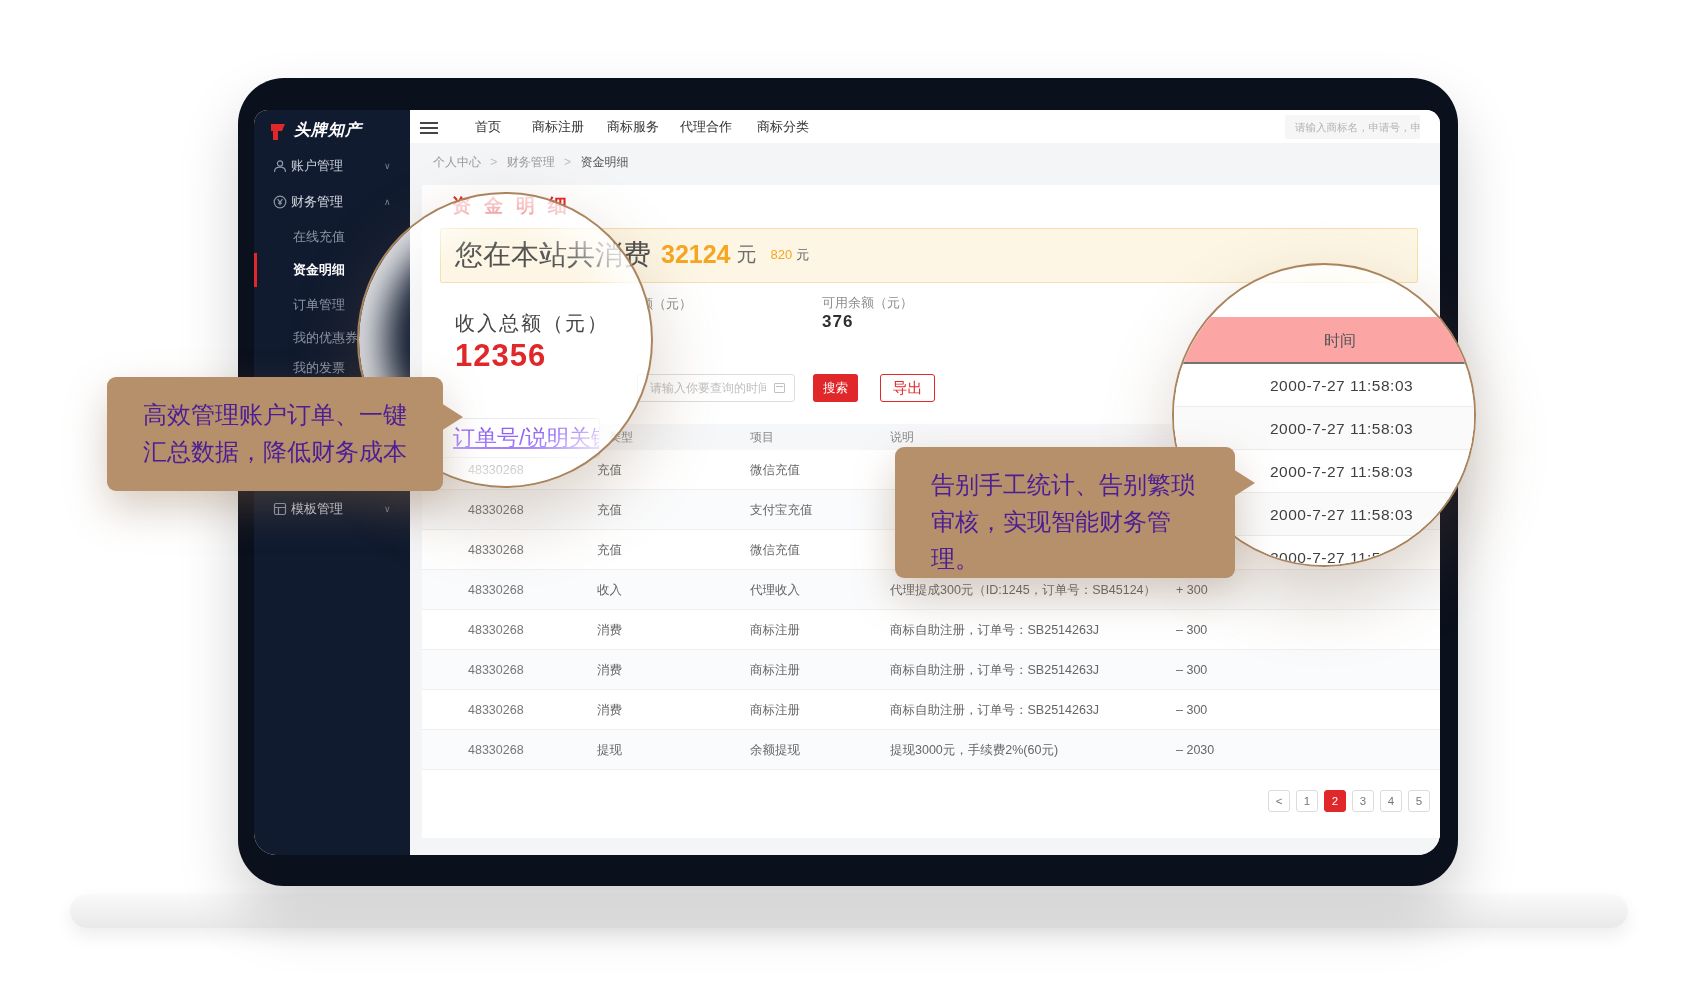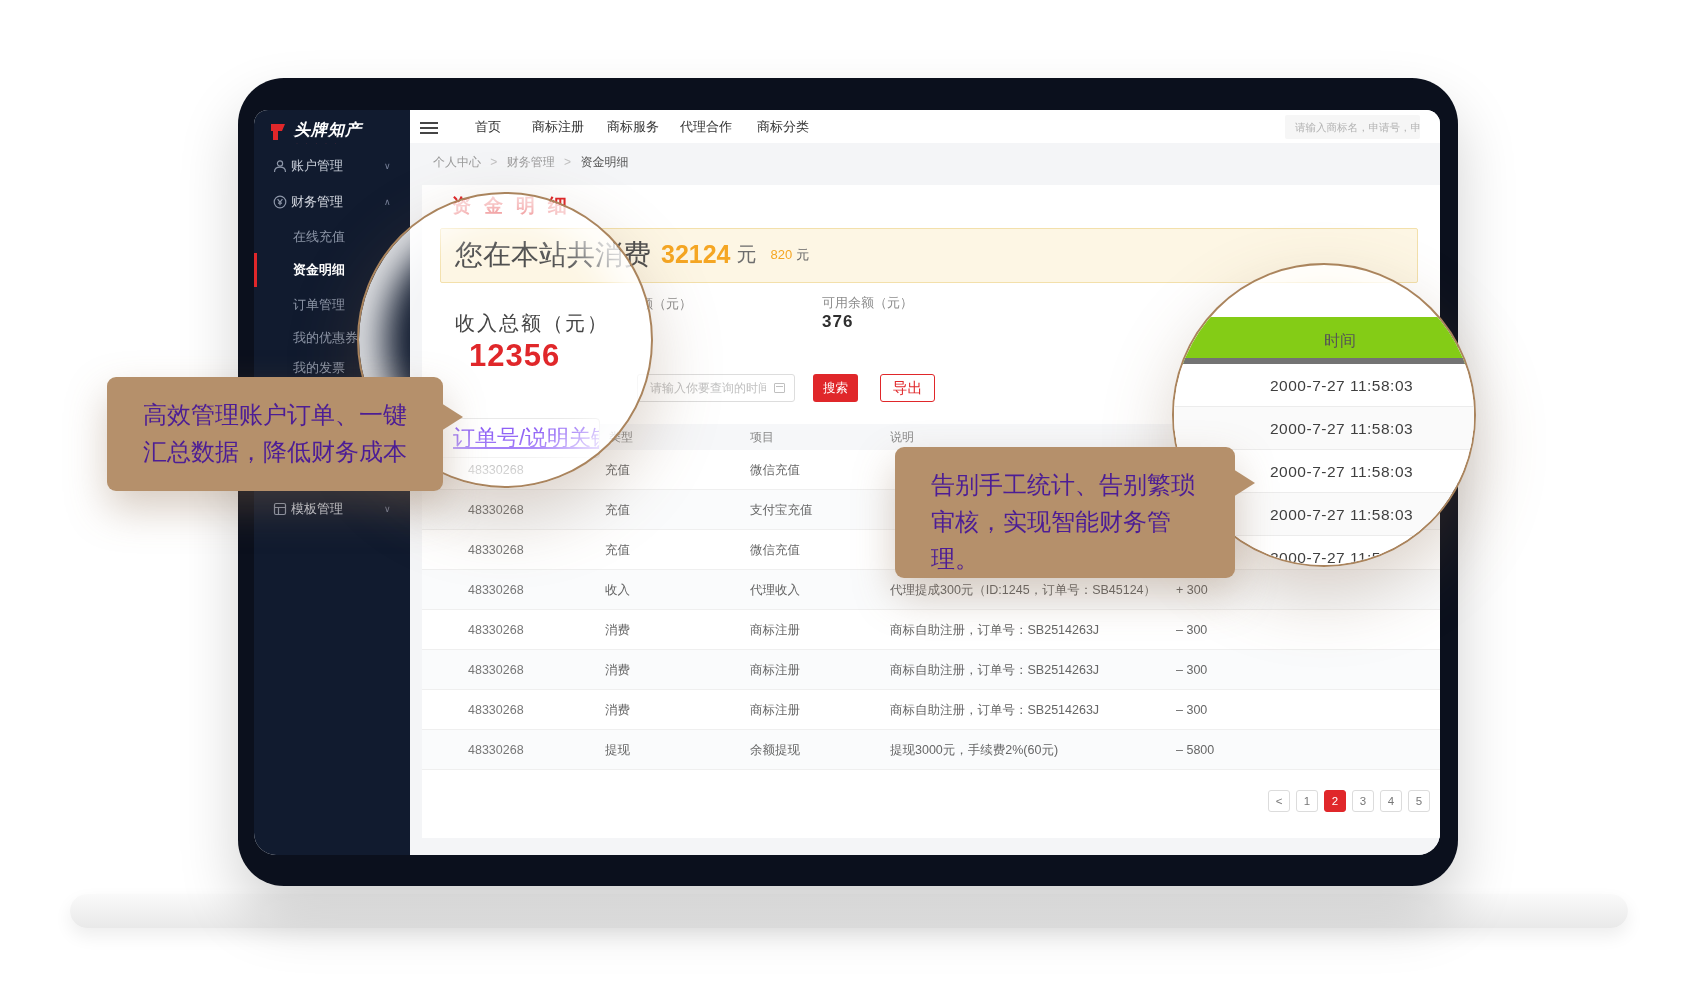--- a/index.html
+++ b/index.html
@@ -53,21 +53,21 @@
   .banner{left:186px;top:118px;width:978px;height:55px;background:#fdf6e4;border:1px solid #f3e0ab;border-radius:2px;}
   .banner-line{position:absolute;left:15px;top:0;height:53px;display:flex;align-items:center;white-space:nowrap;z-index:5;}
   .b-prefix{font-size:28px;color:#4f4f4f;}
   .b-big{font-size:25px;font-weight:bold;color:#f5a623;margin:0 6px 0 10px;}
   .b-unit{font-size:20px;color:#6d6d6d;}
   .b-small{font-size:13px;color:#f5a623;margin-left:14px;}
   .b-sunit{font-size:13px;color:#666;margin-left:4px;}
 
   
   .mag-label{left:201px;top:200px;font-size:20px;color:#454545;z-index:5;letter-spacing:2px;}
-  .mag-value{left:215px;top:228px;font-size:31px;font-weight:bold;color:#e0272a;z-index:5;letter-spacing:1px;}
+  .mag-value{left:201px;top:228px;font-size:31px;font-weight:bold;color:#e0272a;z-index:5;letter-spacing:1px;}
   .clip-tail{left:392px;top:184px;width:48px;height:18px;overflow:hidden;}
   .clip-tail span{display:inline-block;margin-left:-45px;font-size:13px;color:#8c8c8c;white-space:nowrap;}
   .stat-label{left:568px;top:184px;font-size:13px;color:#8c8c8c;}
   .stat-value{left:568px;top:202px;font-size:17px;font-weight:bold;color:#2f2f2f;letter-spacing:1px;}
 
   
   .mag-input{left:184px;top:308px;width:162px;height:40px;background:#fff;border:1px solid #e9e9e9;border-radius:4px;
              overflow:hidden;z-index:5;}
   .mag-input span{display:block;font-size:22px;color:#8b5cf6;line-height:38px;padding-left:14px;white-space:nowrap;text-decoration:underline;}
   .time-input{left:383px;top:264px;width:158px;height:28px;background:#fff;border:1px solid #ddd;border-radius:3px;}
@@ -81,21 +81,21 @@
 
   
   .thead{left:168px;top:314px;width:1018px;height:26px;background:#f6f7f9;font-size:12px;color:#8a8a8a;line-height:26px;}
   .thead span{position:absolute;white-space:nowrap;}
   .caret{font-size:8px;color:#bbb;margin-left:4px;cursor:pointer;}
   #rows{left:168px;top:340px;width:1018px;}
   .trow{position:relative;width:1018px;height:40px;border-bottom:1px solid #efefef;font-size:12.5px;color:#666;line-height:40px;}
   .trow:nth-child(even){background:#fafbfc;}
   .trow span{position:absolute;top:0;white-space:nowrap;}
   .c-order{left:46px;color:#777;}
-  .c-type{left:183px;}
+  .c-type{left:175px;}
   .c-proj{left:328px;}
   .c-desc{left:468px;}
   .c-amt{left:754px;}
   .c-bal{left:880px;width:218px;text-align:right;}
   .c-time{left:1258px;}
   .h-order{left:46px;}
   .h-type{left:187px;}
   .h-proj{left:328px;}
   .h-desc{left:468px;}
 
@@ -104,21 +104,21 @@
   .pg{width:22px;height:22px;border:1px solid #dcdcdc;border-radius:3px;background:#fff;color:#777;
       font-size:11.5px;text-align:center;line-height:20px;cursor:pointer;}
   .pg-active{background:#e0272a;border-color:#e0272a;color:#fff;}
 
   
   .ring{border-radius:50%;border:2px solid #aa845d;pointer-events:none;
         box-shadow:inset 0 0 34px 26px rgba(255,255,255,.85), 0 30px 70px rgba(125,95,65,.28);}
   #circle1{left:357px;top:192px;width:296px;height:296px;z-index:6;}
   #circle2{left:1172px;top:263px;width:304px;height:304px;z-index:6;overflow:hidden;}
   #mag-panel{position:absolute;left:0;top:52px;width:304px;height:252px;background:#fff;}
-  .mg-head{height:47px;background:#84cc16;border-bottom:6px solid #737373;}
+  .mg-head{height:47px;background:#fca5a5;border-bottom:2px solid #737373;}
   .mg-head div{padding-left:150px;line-height:47px;font-size:16px;color:#555;}
   .mg-row{height:43px;border-bottom:1px solid #ececec;}
   .mg-row:nth-child(odd){background:#fafafa;}
   .mg-row div{padding-left:96px;line-height:43px;font-size:15.5px;color:#3f3f3f;letter-spacing:.5px;white-space:nowrap;}
 
   
   .tip{background:#b5906b;border-radius:9px;color:#4c1d95;font-size:24px;line-height:37px;
        padding:19px 36px;white-space:pre-line;z-index:10;box-shadow:0 18px 40px rgba(140,110,80,.35);}
   #tip1{left:107px;top:377px;width:336px;height:114px;}
   #tip2{left:895px;top:447px;width:340px;height:131px;}
@@ -328,21 +328,21 @@
             <span class="c-proj">商标注册</span>
             <span class="c-desc">商标自助注册，订单号：SB2514263J</span>
             <span class="c-amt">– 300</span>
             <span class="c-bal">¥ 12231</span>
         </div>
         <div class="trow">
           <span class="c-order">48330268</span>
             <span class="c-type">提现</span>
             <span class="c-proj">余额提现</span>
             <span class="c-desc">提现3000元，手续费2%(60元)</span>
-            <span class="c-amt">– 5800</span>
+            <span class="c-amt">– 2030</span>
             <span class="c-bal">¥ 12231</span>
         </div>
       </div>
 
       <div class="abs pager">
         <span class="pg">&lt;</span>
         <span class="pg">1</span>
         <span class="pg pg-active">2</span>
         <span class="pg">3</span>
         <span class="pg">4</span>

